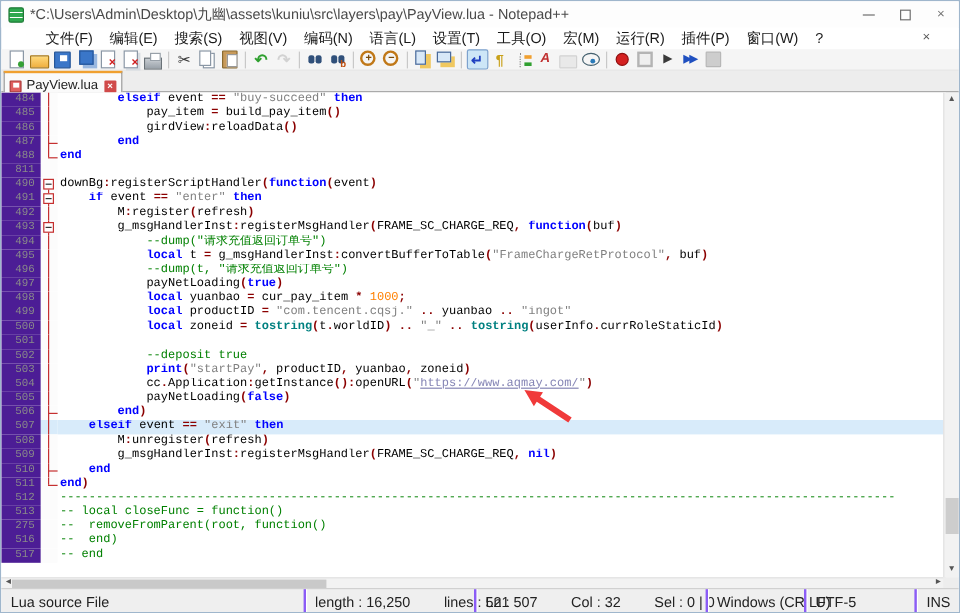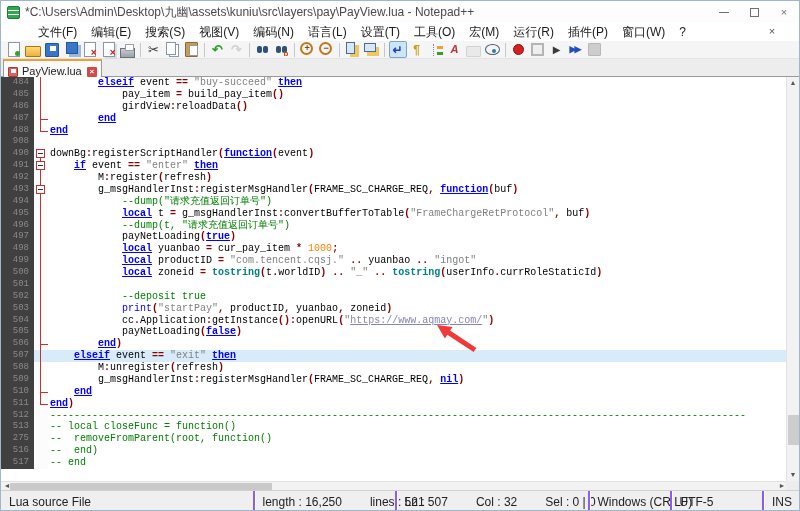--- a/index.html
+++ b/index.html
@@ -74,38 +74,38 @@
        border:1px solid #9A9A9A;border-bottom:none;border-top:2px solid #F0A030;
        display:flex;align-items:flex-end;padding:0 4px;font-size:11px;color:#222;}
   .tab-save-icon{width:10px;height:10px;background:#E06060;border:1px solid #A83838;border-radius:1px;margin-right:4px;position:relative;}
   .tab-save-icon::after{content:'';position:absolute;left:2px;top:1px;width:5px;height:4px;background:#FFF;}
   .tab-close{width:10px;height:10px;margin-left:5px;background:#D04A4A;color:#FFF;font-size:8px;line-height:10px;
              text-align:center;border-radius:1px;font-weight:bold;}
   
   .editor{position:absolute;left:0;top:76px;width:787px;height:404px;background:#FFF;overflow:hidden;
           font-family:"Liberation Mono","DejaVu Sans Mono",monospace;font-size:10px;}
   .row{display:flex;height:11.88px;line-height:11.9px;white-space:pre;}
-  .ln{width:33px;background:#404040;color:#8A8A8A;text-align:right;padding-right:5px;font-size:9px;flex:none;}
+  .ln{width:33px;background:#4c1d95;color:#8A8A8A;text-align:right;padding-right:5px;font-size:9px;flex:none;}
   .fold{width:14px;position:relative;flex:none;background:#FCFCFC;}
   .code{flex:1;padding-left:2px;overflow:hidden;}
   .row.cur .fold,.row.cur .code{background:#D8EBFA;}
   .f-line::before,.f-tee::before,.f-box::before{content:'';position:absolute;left:6px;top:0;bottom:0;width:1px;background:#C53030;}
   .f-end::before{content:'';position:absolute;left:6px;top:0;height:55%;width:1px;background:#C53030;}
   .f-boxstart::before{content:'';position:absolute;left:6px;top:55%;bottom:0;width:1px;background:#C53030;}
   .f-tee::after,.f-end::after{content:'';position:absolute;left:6px;top:52%;width:8px;height:1px;background:#C53030;}
   .bx{position:absolute;left:2px;top:1px;width:9px;height:9px;background:#FFF;border:1px solid #C53030;z-index:2;}
   .bx::after{content:'';position:absolute;left:1px;right:1px;top:3px;height:1px;background:#333;}
-  .t-k{color:#0000FF;font-weight:bold;text-decoration:underline;}
+  .t-k{color:#0000FF;font-weight:bold;}
   .t-o{color:#8B0000;font-weight:bold;}
   .t-s{color:#808080;}
   .t-c{color:#008000;}
   .t-n{color:#FF8000;}
   .t-d{color:#000;}
   .t-b{color:#008080;font-weight:bold;}
-  .t-b2{color:#0000FF;font-weight:normal;}
+  .t-b2{color:#0000FF;font-weight:bold;}
   .t-u{color:#8585B5;text-decoration:underline;}
   
   .vscroll{position:absolute;right:0;top:76px;width:13px;height:404px;background:#F2F2F2;border-left:1px solid #E2E2E2;}
   .varr{position:absolute;left:0;width:12px;height:12px;color:#555;font-size:7px;text-align:center;line-height:12px;}
   .vthumb{position:absolute;left:1px;top:338px;width:11px;height:30px;background:#CDCDCD;}
   .hscroll{position:absolute;left:0;top:480px;width:787px;height:9px;background:#F2F2F2;border-top:1px solid #E2E2E2;}
   .harr{position:absolute;top:0;width:12px;height:9px;color:#555;font-size:7px;text-align:center;line-height:8px;}
   .hthumb{position:absolute;left:9px;top:1px;width:262px;height:7px;background:#C9C9C9;}
   .corner{position:absolute;right:0;top:480px;width:13px;height:9px;background:#EDEDED;}
   
@@ -257,21 +257,21 @@
       <span class="tab-close">×</span>
     </div>
   </div>
 
   <div class="editor">
       <div class="row"><div class="ln">484</div><div class="fold f-line"></div><div class="code"><span>        </span><span class="t-k">elseif</span><span class="t-d"> event </span><span class="t-o">==</span><span class="t-d"> </span><span class="t-s">"buy-succeed"</span><span class="t-d"> </span><span class="t-k">then</span></div></div>
       <div class="row"><div class="ln">485</div><div class="fold f-line"></div><div class="code"><span>            </span><span class="t-d">pay_item </span><span class="t-o">=</span><span class="t-d"> build_pay_item</span><span class="t-o">()</span></div></div>
       <div class="row"><div class="ln">486</div><div class="fold f-line"></div><div class="code"><span>            </span><span class="t-d">girdView</span><span class="t-o">:</span><span class="t-d">reloadData</span><span class="t-o">()</span></div></div>
       <div class="row"><div class="ln">487</div><div class="fold f-tee"></div><div class="code"><span>        </span><span class="t-k">end</span></div></div>
       <div class="row"><div class="ln">488</div><div class="fold f-end"></div><div class="code"><span class="t-k">end</span></div></div>
-      <div class="row"><div class="ln">908</div><div class="fold"></div><div class="code"></div></div>
+      <div class="row"><div class="ln">811</div><div class="fold"></div><div class="code"></div></div>
       <div class="row"><div class="ln">490</div><div class="fold f-boxstart"><span class="bx"></span></div><div class="code"><span class="t-d">downBg</span><span class="t-o">:</span><span class="t-d">registerScriptHandler</span><span class="t-o">(</span><span class="t-k">function</span><span class="t-o">(</span><span class="t-d">event</span><span class="t-o">)</span></div></div>
       <div class="row"><div class="ln">491</div><div class="fold f-box"><span class="bx"></span></div><div class="code"><span>    </span><span class="t-k">if</span><span class="t-d"> event </span><span class="t-o">==</span><span class="t-d"> </span><span class="t-s">"enter"</span><span class="t-d"> </span><span class="t-k">then</span></div></div>
       <div class="row"><div class="ln">492</div><div class="fold f-line"></div><div class="code"><span>        </span><span class="t-d">M</span><span class="t-o">:</span><span class="t-d">register</span><span class="t-o">(</span><span class="t-d">refresh</span><span class="t-o">)</span></div></div>
       <div class="row"><div class="ln">493</div><div class="fold f-box"><span class="bx"></span></div><div class="code"><span>        </span><span class="t-d">g_msgHandlerInst</span><span class="t-o">:</span><span class="t-d">registerMsgHandler</span><span class="t-o">(</span><span class="t-d">FRAME_SC_CHARGE_REQ</span><span class="t-o">,</span><span class="t-d"> </span><span class="t-k">function</span><span class="t-o">(</span><span class="t-d">buf</span><span class="t-o">)</span></div></div>
       <div class="row"><div class="ln">494</div><div class="fold f-line"></div><div class="code"><span>            </span><span class="t-c">--dump("请求充值返回订单号")</span></div></div>
       <div class="row"><div class="ln">495</div><div class="fold f-line"></div><div class="code"><span>            </span><span class="t-k">local</span><span class="t-d"> t </span><span class="t-o">=</span><span class="t-d"> g_msgHandlerInst</span><span class="t-o">:</span><span class="t-d">convertBufferToTable</span><span class="t-o">(</span><span class="t-s">"FrameChargeRetProtocol"</span><span class="t-o">,</span><span class="t-d"> buf</span><span class="t-o">)</span></div></div>
       <div class="row"><div class="ln">496</div><div class="fold f-line"></div><div class="code"><span>            </span><span class="t-c">--dump(t, "请求充值返回订单号")</span></div></div>
       <div class="row"><div class="ln">497</div><div class="fold f-line"></div><div class="code"><span>            </span><span class="t-d">payNetLoading</span><span class="t-o">(</span><span class="t-k">true</span><span class="t-o">)</span></div></div>
       <div class="row"><div class="ln">498</div><div class="fold f-line"></div><div class="code"><span>            </span><span class="t-k">local</span><span class="t-d"> yuanbao </span><span class="t-o">=</span><span class="t-d"> cur_pay_item </span><span class="t-o">*</span><span class="t-d"> </span><span class="t-n">1000</span><span class="t-o">;</span></div></div>
       <div class="row"><div class="ln">499</div><div class="fold f-line"></div><div class="code"><span>            </span><span class="t-k">local</span><span class="t-d"> productID </span><span class="t-o">=</span><span class="t-d"> </span><span class="t-s">"com.tencent.cqsj."</span><span class="t-d"> </span><span class="t-o">..</span><span class="t-d"> yuanbao </span><span class="t-o">..</span><span class="t-d"> </span><span class="t-s">"ingot"</span></div></div>

